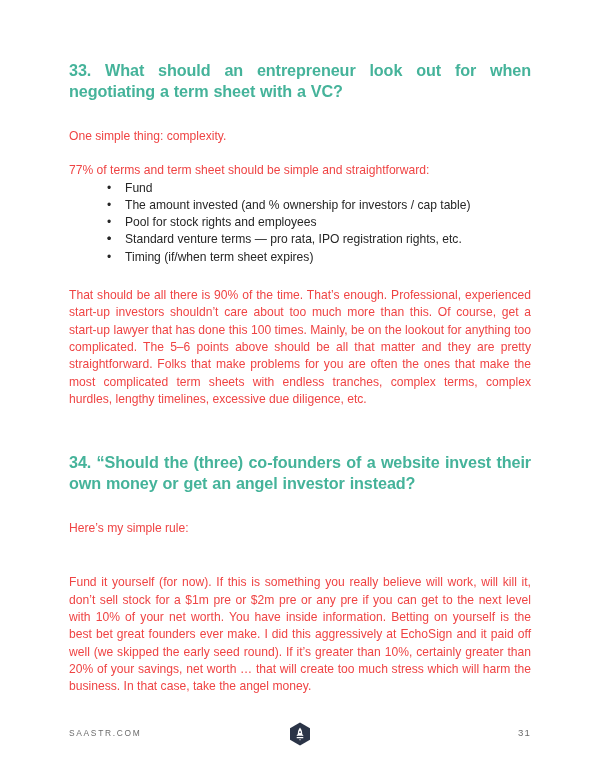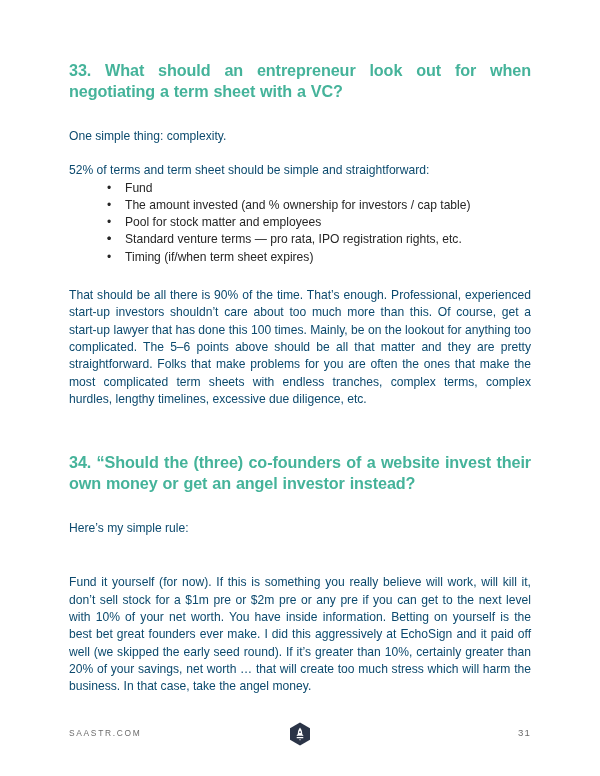--- a/index.html
+++ b/index.html
@@ -42,21 +42,21 @@
   h2.qheading.first {
     margin-top: 0;
   }
 
   p.body {
     font-size: 12.1px;
     line-height: 17.3px;
     margin: 0;
     text-align: justify;
     text-align-last: left;
-    color: #0c4a6e;
+    color: #ef4444;
     letter-spacing: 0.01px;
   }
   .gap-17 { height: 17px; }
   .gap-20 { height: 20px; }
   .gap-21 { height: 21px; }
   .gap-26 { height: 26px; }
   .gap-44 { height: 44px; }
 
   ul.bullets {
     list-style: none;
@@ -121,34 +121,34 @@
   <div class="content">
 
     <h2 class="qheading first">33. What should an entrepreneur look out for when negotiating a term sheet with a VC?</h2>
 
     <div class="gap-26"></div>
 
     <p class="body">One simple thing: complexity.</p>
 
     <div class="gap-17"></div>
 
-    <p class="body">52% of terms and term sheet should be simple and straightforward:</p>
+    <p class="body">77% of terms and term sheet should be simple and straightforward:</p>
 
     <ul class="bullets">
       <li>
         <span class="dot">•</span>
         <span>Fund</span>
       </li>
       <li>
         <span class="dot">•</span>
         <span>The amount invested (and % ownership for investors / cap table)</span>
       </li>
       <li>
         <span class="dot">•</span>
-        <span>Pool for stock matter and employees</span>
+        <span>Pool for stock rights and employees</span>
       </li>
       <li>
         <span class="dot">•</span>
       </li>
       <li>
         <span class="dot">•</span>
         <span>Standard venture terms — pro rata, IPO registration rights, etc.</span>
       </li>
       <li>
         <span class="dot">•</span>

